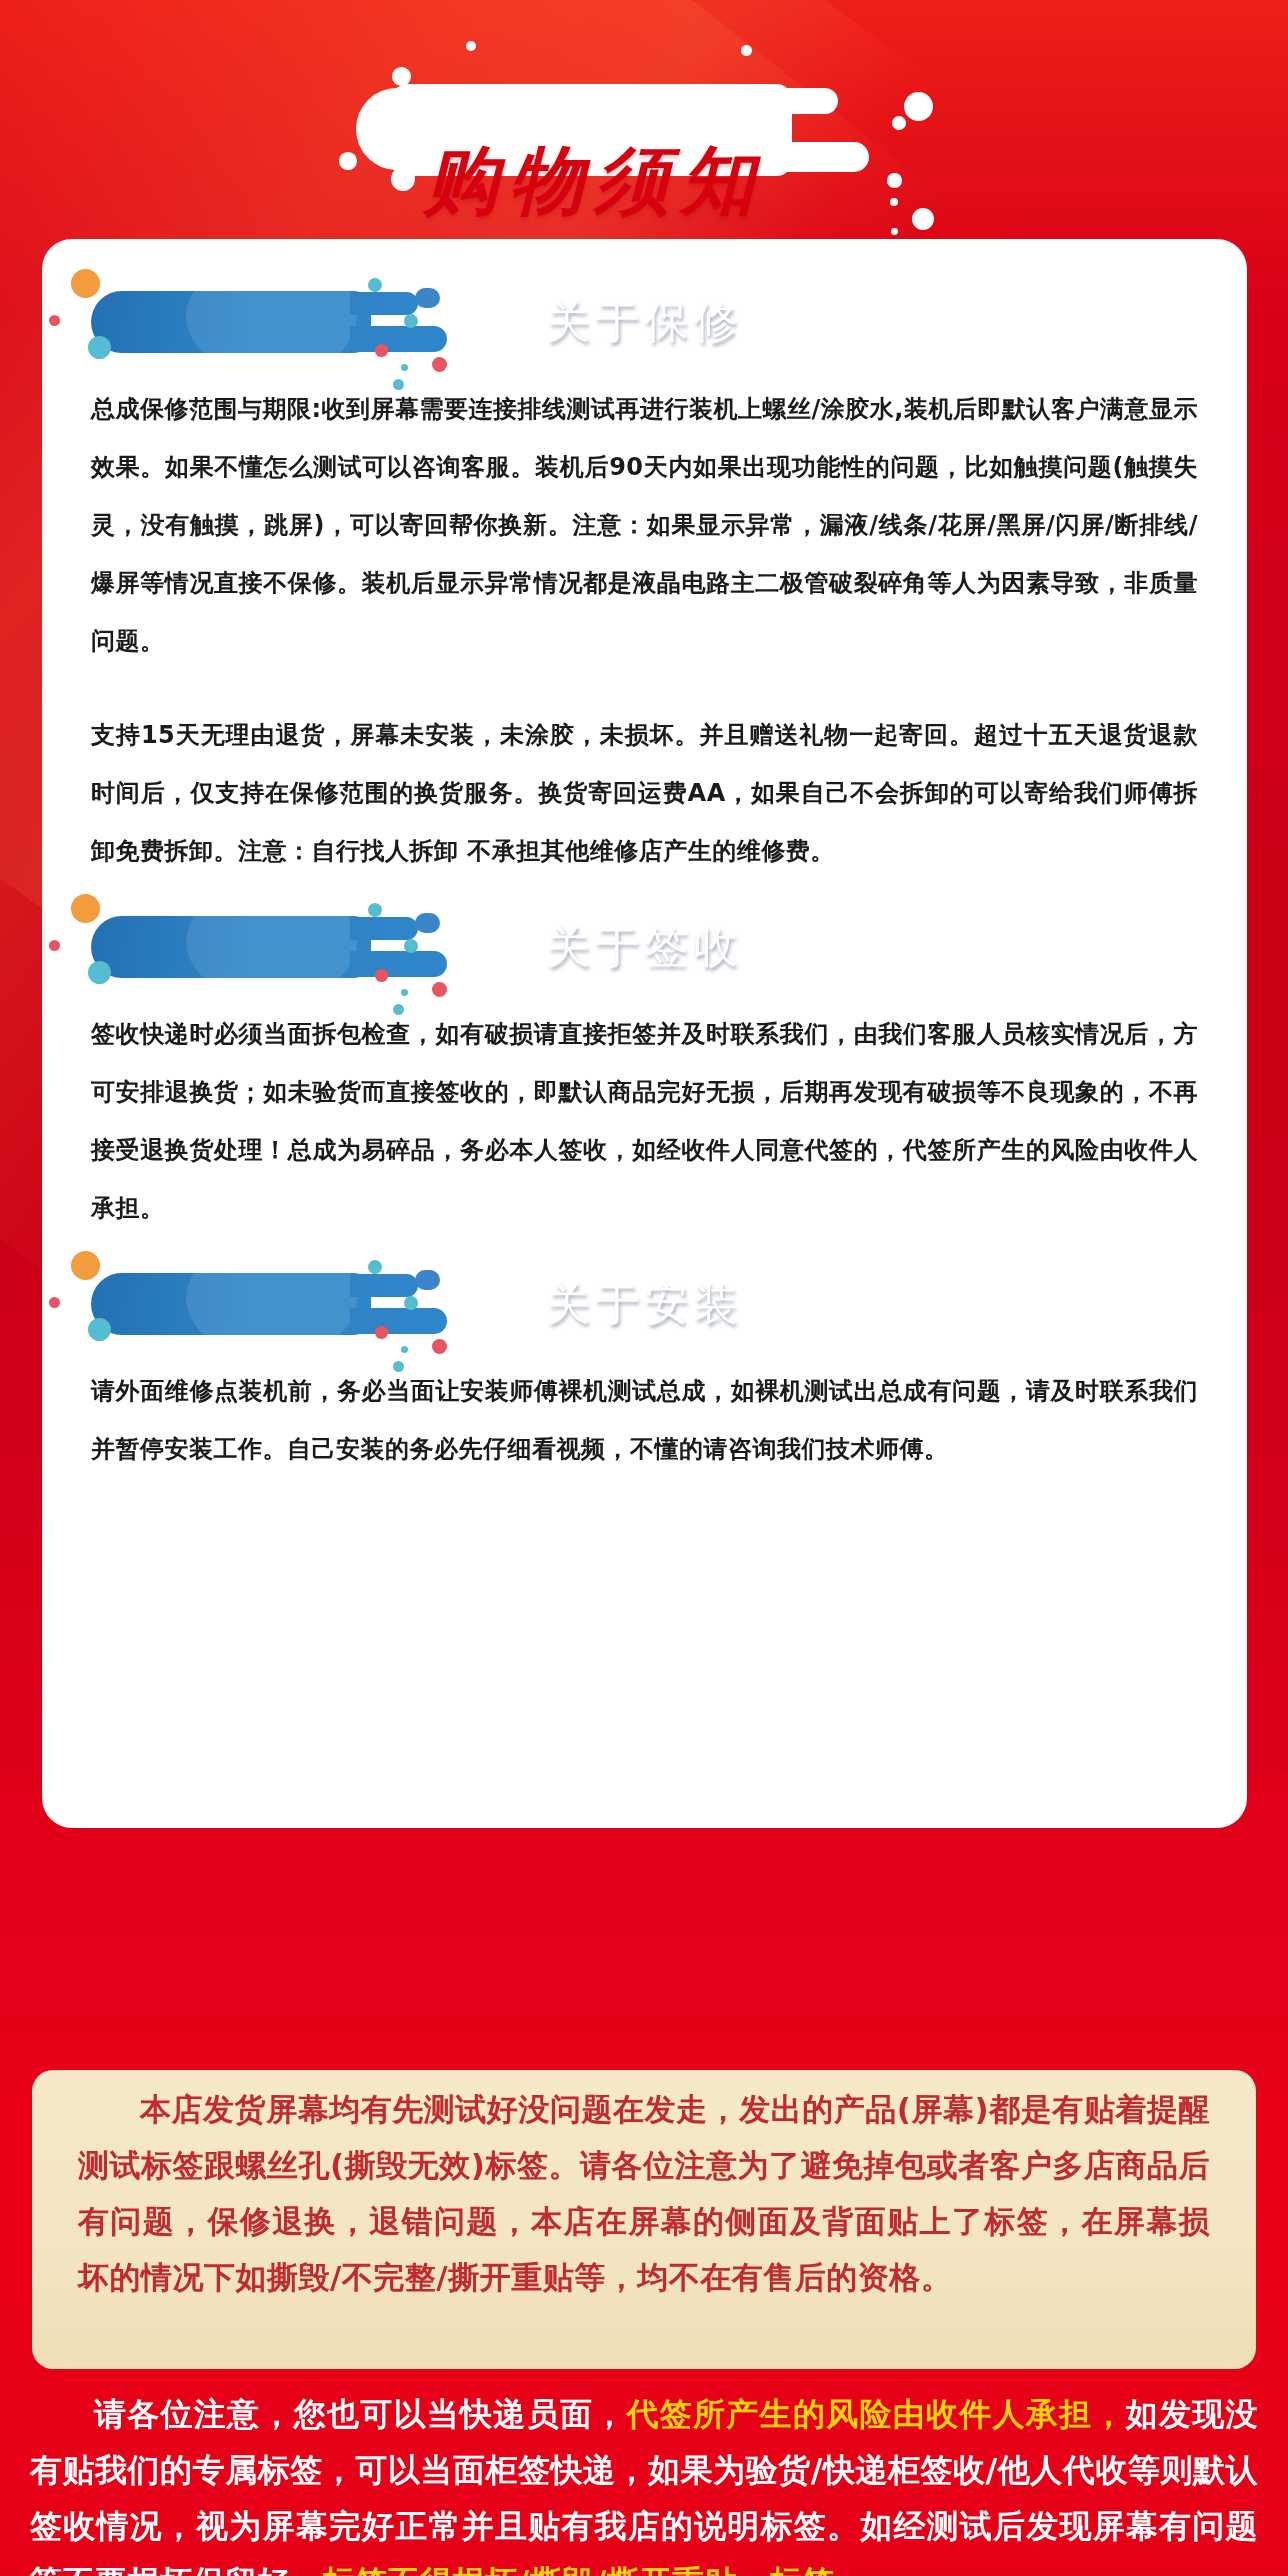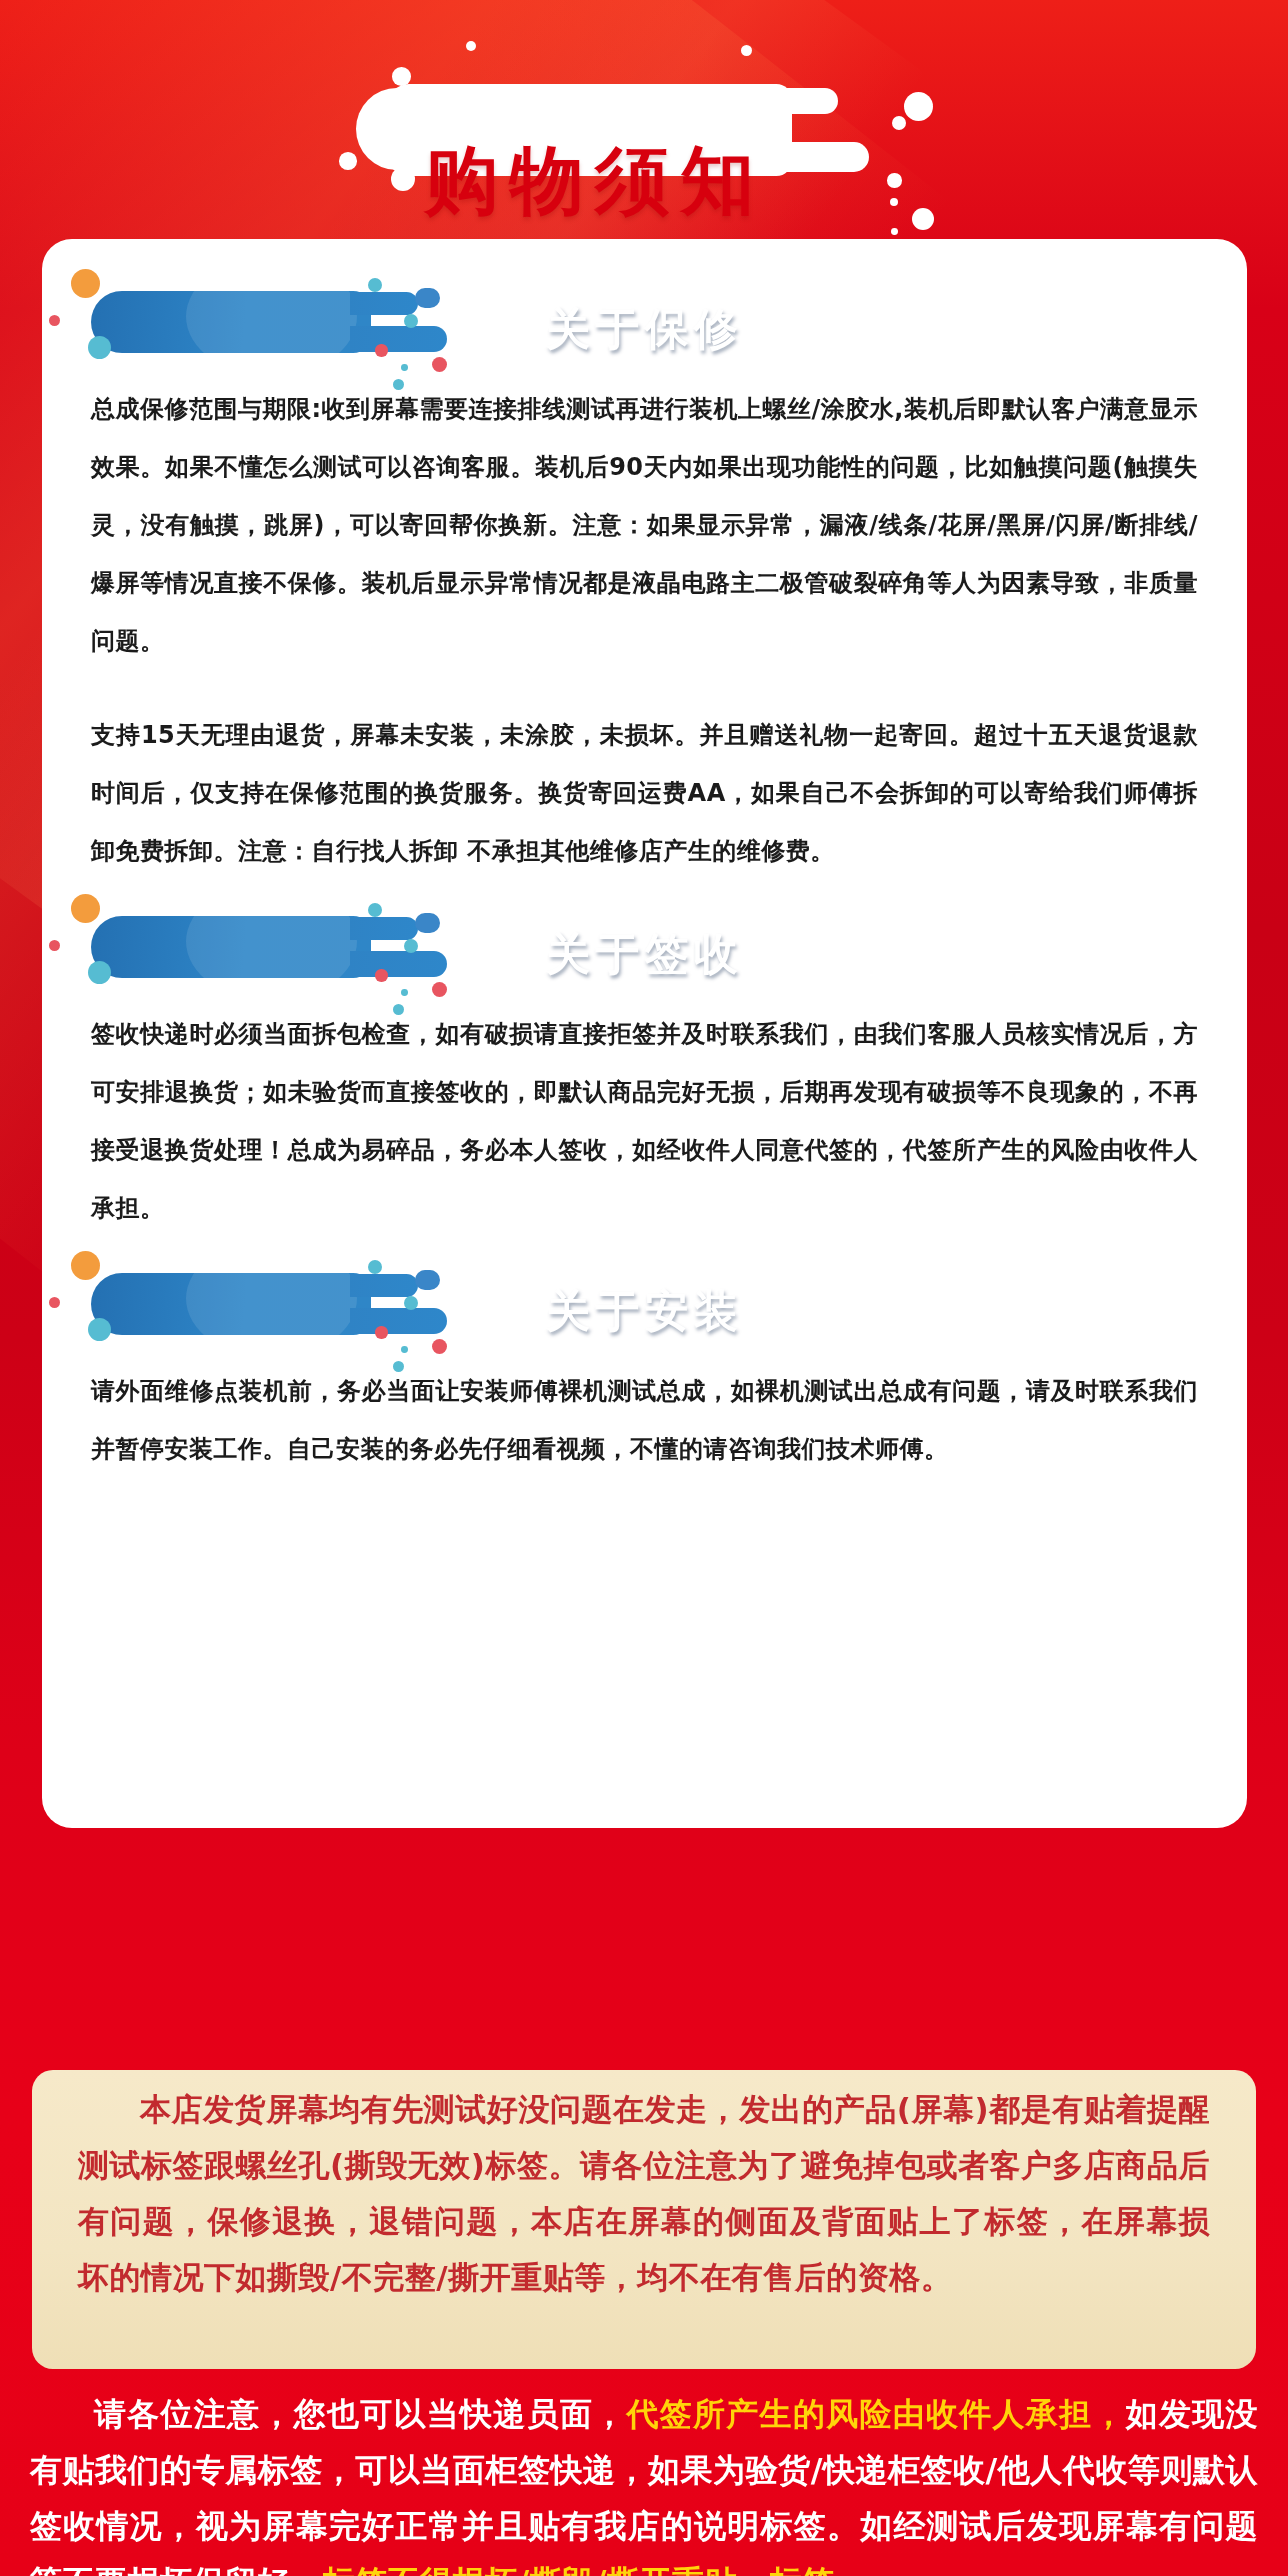--- a/index.html
+++ b/index.html
@@ -30,37 +30,37 @@
   .wf2{left:385px;bottom:4.2px;width:97px;height:30px;border-radius:0 15.6px 15.6px 0;}
   .banner-title{position:absolute;left:0;top:0;width:405px;height:92px;line-height:92px;
         text-align:center;color:var(--title-red);font-size:74px;font-weight:bold;
         letter-spacing:11.4px;padding-left:11.4px;box-sizing:border-box;
         text-shadow:0 3.1px 4.2px rgba(140,0,0,0.22);}
   .t1{left:517px;top:7.8px;width:29px;height:29px}.t2{left:505px;top:32px;width:14px;height:14px}
   .t3{left:500px;top:89px;width:14.5px;height:14.5px}.t4{left:503px;top:114px;width:7.8px;height:7.8px}
   .t5{left:525px;top:124px;width:22px;height:22px}.t6{left:504px;top:144px;width:6.8px;height:6.8px}
   .t7{left:5.2px;top:-16.6px;width:18.7px;height:18.7px}.t8{left:79px;top:-43px;width:10.4px;height:10.4px}
   .t9{left:354px;top:-39px;width:11.4px;height:11.4px}.t10{left:-48px;top:68px;width:17.7px;height:17.7px}
-  #banner-top{top:84px;}
+  #banner-top{top:84px;font-style:italic;}
   #banner-aftersale{top:1870px;}
 
   
   .card{position:absolute;left:42px;top:239px;width:1205px;height:1589px;background:#ffffff;
         border-radius:30px;padding:52px 49px 0;box-sizing:border-box;}
   .sec{margin-bottom:36px;}
   .sec-header{position:relative;height:62px;margin-bottom:27px;}
   .w4{--pw:280px;} .w5{--pw:330px;}
   .pill{position:absolute;left:0;top:0;width:var(--pw);height:62px;
         background:linear-gradient(95deg,var(--pill-dark) 0%,#2e86c8 55%,var(--pill-light) 100%);
         border-radius:31px 17.7px 17.7px 31px;overflow:hidden;}
   .pill::before{content:'';position:absolute;left:34%;top:-55%;width:171px;height:119px;
         border-radius:50%;background:rgba(255,255,255,0.10);}
   .pill-text{position:absolute;left:0;top:0;width:100%;height:62px;line-height:62px;
-        text-align:center;color:#fff;font-size:44px;font-weight:bold;letter-spacing:5.2px;
-        text-shadow:1.6px 2.6px 3.6px rgba(0,30,70,0.35);margin-top:7px;}
+        text-align:center;color:#fff;font-size:44px;font-weight:normal;letter-spacing:5.2px;
+        text-shadow:1.6px 2.6px 3.6px rgba(0,30,70,0.35);}
   .fin{position:absolute;background:linear-gradient(95deg,#2f83c5,#2e87ca);}
   .f1{left:calc(var(--pw) - 21px);top:1px;width:68px;height:23px;border-radius:0 12px 12px 0;}
   .f2{left:calc(var(--pw) - 21px);bottom:1px;width:97px;height:26px;border-radius:0 13.5px 13.5px 0;}
   .dot{position:absolute;border-radius:50%;}
   .d-orange{left:-20px;top:-22px;width:29px;height:29px;background:var(--dot-orange);}
   .d-teal-bl{left:-3.1px;top:45px;width:23px;height:23px;background:var(--dot-teal);}
   .d-red-l{left:-42px;top:24px;width:11.4px;height:11.4px;background:var(--dot-red);}
   .rcluster{position:absolute;left:var(--pw);top:0;width:0;height:0;}
   .c1{left:-3.1px;top:-13.5px;width:14px;height:14px;background:var(--dot-teal);}
   .c2{left:44px;top:-3.1px;width:25px;height:20px;border-radius:10.4px;background:var(--dot-blue);}

